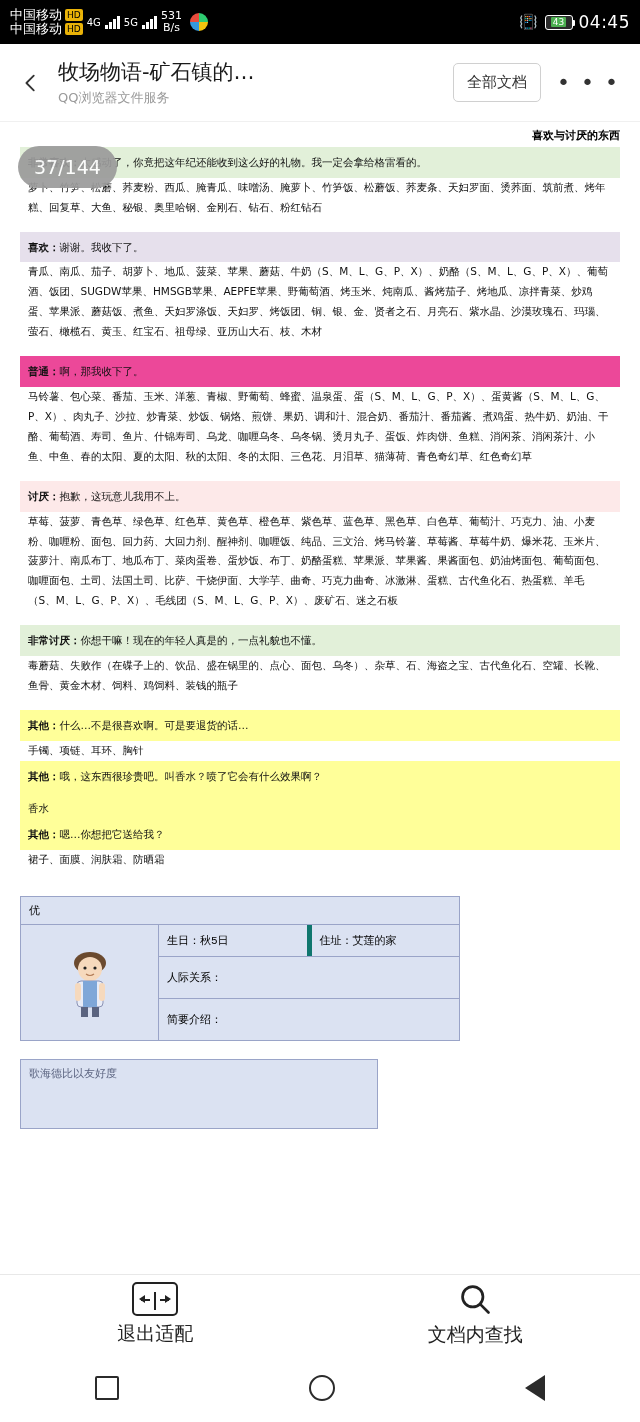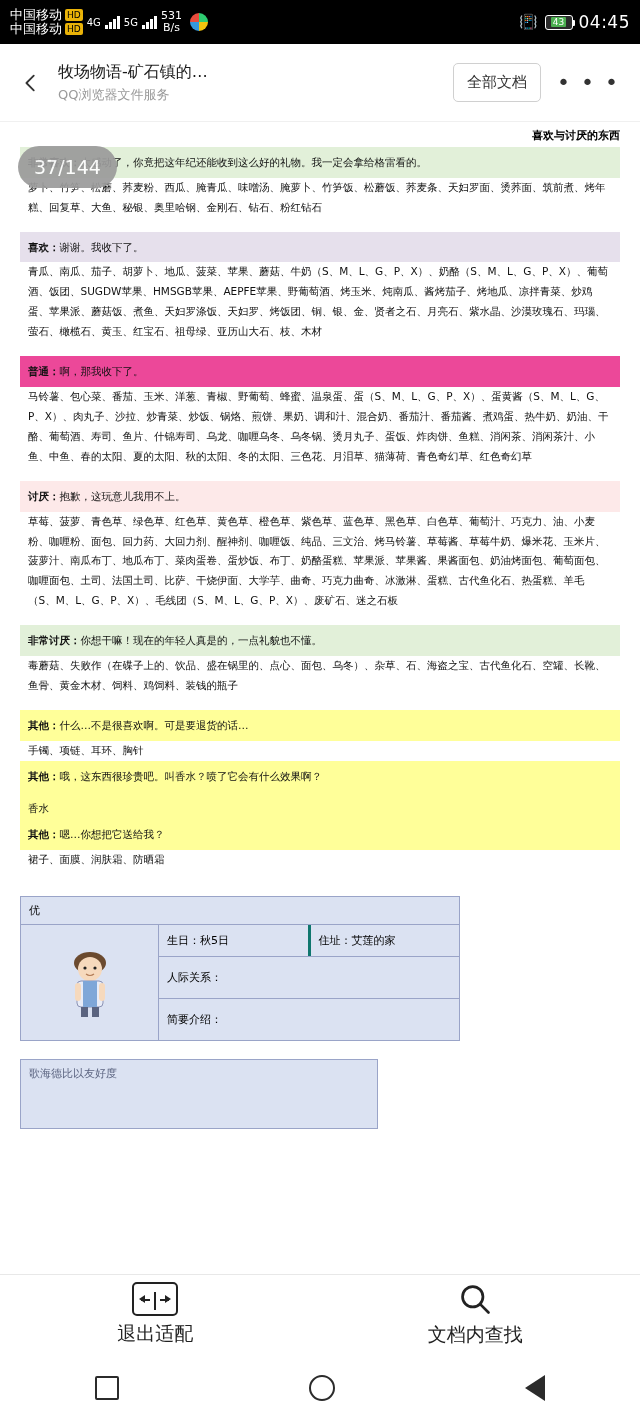--- a/index.html
+++ b/index.html
@@ -48,21 +48,21 @@
   .clock { font-size:17px; letter-spacing:.5px; }
 
   
   .appbar {
     height: 78px; background:#fff; display:flex; align-items:center;
     padding: 0 14px; gap: 10px; border-bottom:1px solid #f0f0f0;
   }
   .back-btn { width:34px; height:34px; display:flex; align-items:center; justify-content:center; }
   .back-btn svg { width:22px; height:22px; }
   .title-wrap { flex:1; min-width:0; }
-  .doc-title { font-size:16px; color:#1a1a1a; font-weight:500; white-space:nowrap; overflow:hidden; text-overflow:ellipsis; }
+  .doc-title { font-size:21px; color:#1a1a1a; font-weight:500; white-space:nowrap; overflow:hidden; text-overflow:ellipsis; }
   .doc-sub { font-size:13px; color:#9a9a9a; margin-top:3px; }
   .alldocs-btn {
     border:1px solid #d0d0d0; border-radius:5px; padding:9px 13px;
     font-size:15px; color:#333; background:#fff; white-space:nowrap;
   }
   .more-btn { font-size:22px; color:#333; letter-spacing:2px; padding:0 6px; }
 
   
   .doc-area {
     position:absolute; top:122px; left:0; right:0; bottom:148px;
@@ -91,21 +91,21 @@
   .card-body { display:flex; }
   .card-avatar {
     width:138px; background:#dbe2f2; border-right:1px solid #9aa4c8;
     display:flex; align-items:center; justify-content:center; padding:8px 0;
   }
   .avatar-svg { width:54px; height:72px; }
   .card-fields { flex:1; }
   .field-row { display:flex; border-bottom:1px solid #9aa4c8; }
   .field-row:last-child { border-bottom:none; }
   .field-cell { padding:8px 8px; font-size:11px; background:#dbe2f2; flex:1; }
-  .field-cell.sep { border-right:3px solid #0f766e; }
+  .field-cell.sep { border-right:5px solid #0f766e;font-family:Liberation Mono, monospace; }
   .field-cell.tall { padding:13px 8px; }
 
   .card2 { margin-top:18px; width:358px; border:1px solid #9aa4c8; background:#dbe2f2; height:70px; padding:6px 8px; font-size:11px; color:#5b6480; }
 
   
   .page-pill {
     position:absolute; left:18px; top:24px;
     background:#9b9b9b; color:#fff; border-radius:24px;
     padding:10px 16px; font-size:19px; opacity:.92;
   }

